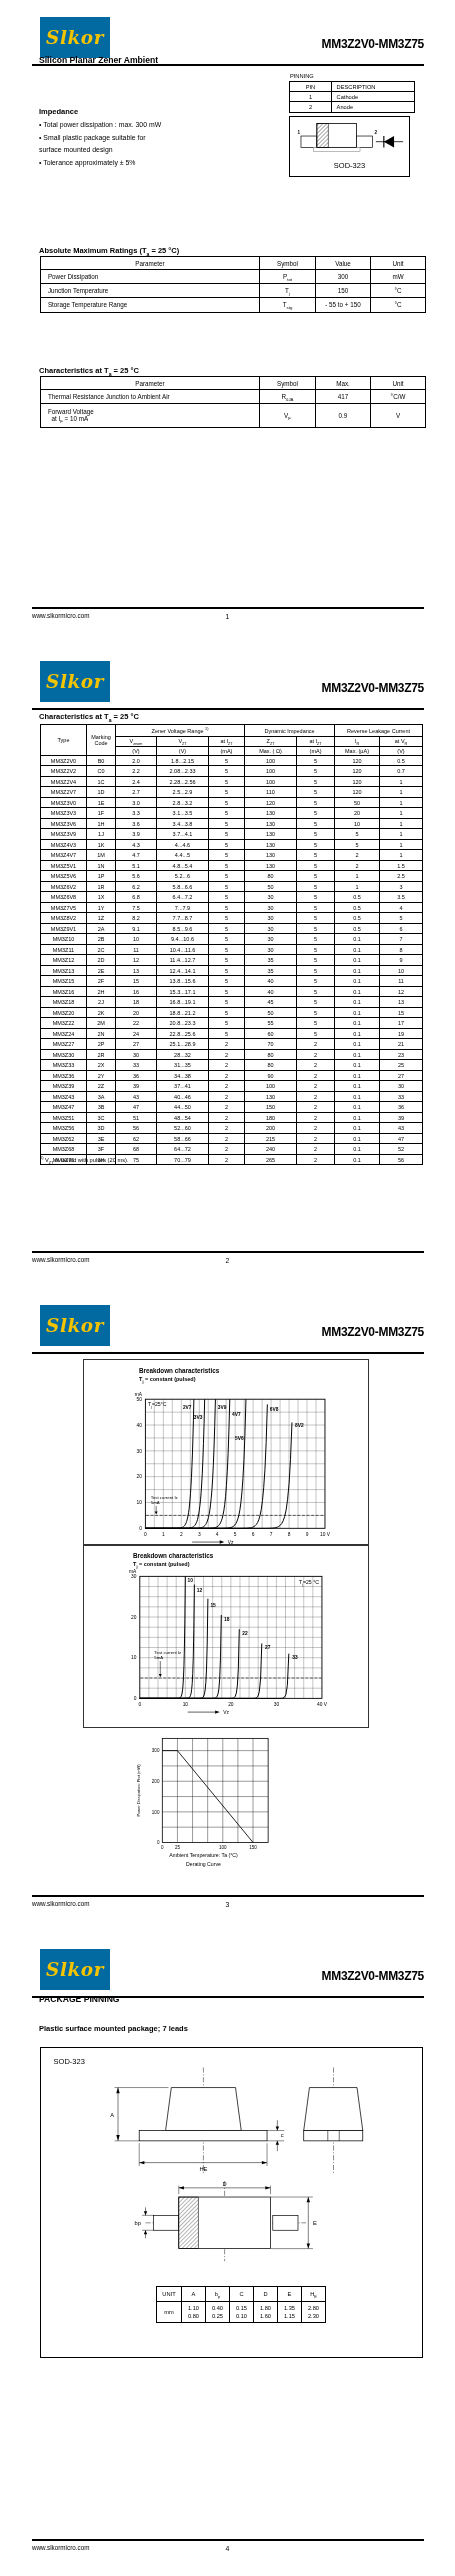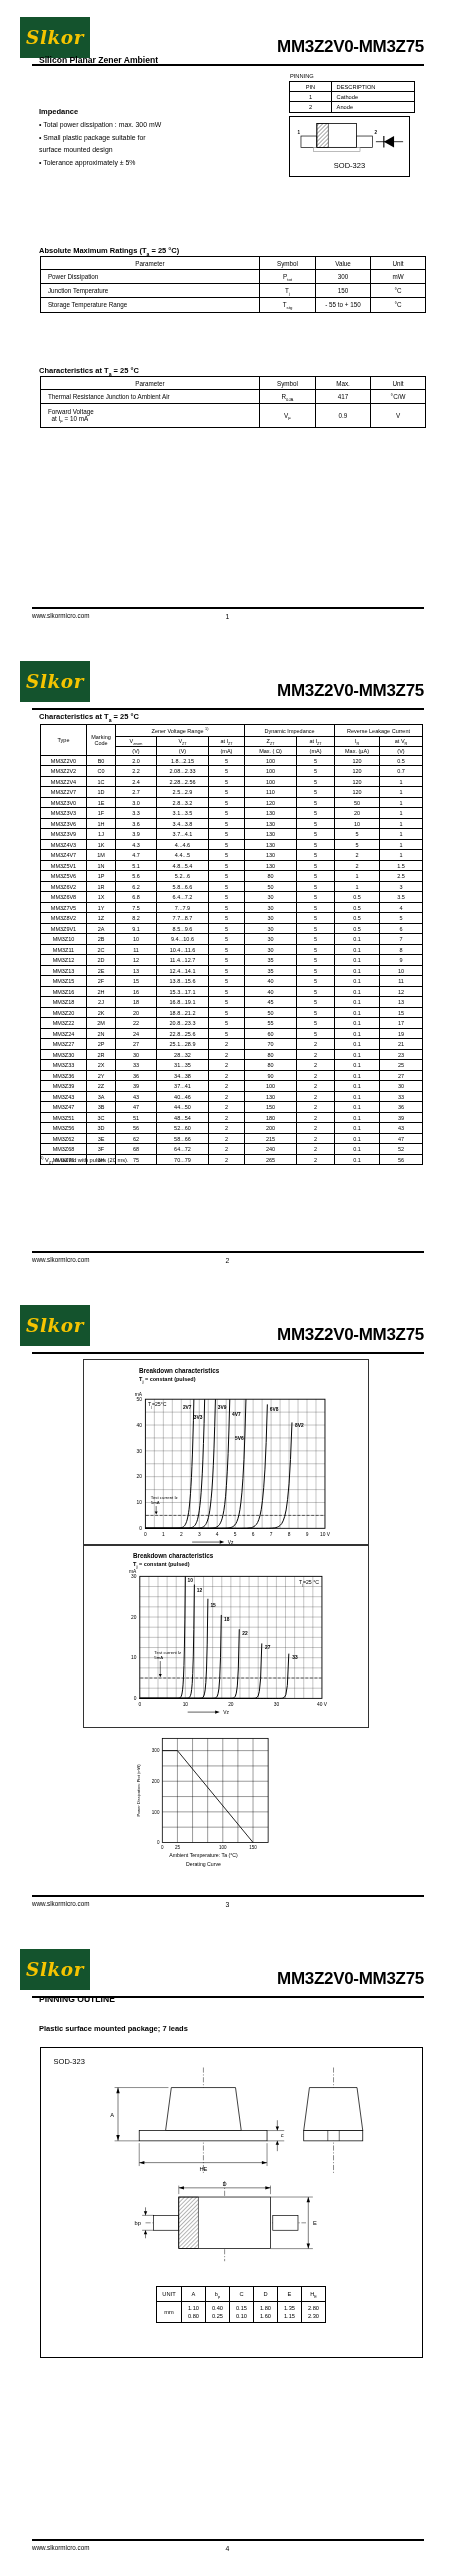--- a/index.html
+++ b/index.html
@@ -4,23 +4,23 @@
 <style>
   html,body{margin:0;padding:0;background:#ffffff;}
   body{font-family:"Liberation Sans",sans-serif;color:#000;}
   .doc{position:relative;width:455px;height:2576px;background:#fff;margin:0 auto;}
   .page{position:absolute;left:0;width:455px;height:644px;background:#fff;overflow:hidden;}
   #p1{top:0;}#p2{top:644px;}#p3{top:1288px;}#p4{top:1932px;}
   .abs{position:absolute;}
   sub{font-size:68%;line-height:0;}
   sup{font-size:68%;line-height:0;}
   
-  .logo{left:20px;top:17px;width:70px;height:41px;background:#14532d;display:flex;align-items:center;justify-content:center;}
+  .logo{left:40px;top:17px;width:70px;height:41px;background:#0369a1;display:flex;align-items:center;justify-content:center;}
   .logo-text{font-family:"DejaVu Serif",serif;font-style:italic;font-weight:bold;font-size:18.4px;color:#f5c400;letter-spacing:0.6px;}
-  .ds-title{left:194px;top:37px;width:230px;text-align:right;font-size:17px;font-weight:bold;letter-spacing:-0.3px;}
+  .ds-title{left:194px;top:37px;width:230px;text-align:right;font-size:12px;font-weight:bold;letter-spacing:-0.3px;}
   .rule{left:32px;width:392px;height:1.7px;background:#000;}
   .hdr-rule{top:64px;}
   .ftr-rule{top:607px;}
   .site{left:32px;top:612px;font-size:6.3px;}
   .pageno{left:0;top:613px;width:455px;text-align:center;font-size:6.9px;}
   
   table{border-collapse:collapse;background:#fff;}
   th,td{border:0.6px solid #000;font-weight:normal;padding:0;}
   .t-outer{border:1.1px solid #000;}
   
@@ -872,21 +872,21 @@
     <div class="abs pageno">3</div>
   </section>
 
   <section class="page" id="p4">
     <div class="abs logo">
       <span class="logo-text">Slkor</span>
     </div>
     <div class="abs ds-title">MM3Z2V0-MM3Z75</div>
     <div class="abs rule hdr-rule"></div>
 
-    <div class="abs big-title" style="left:39px;top:62px;">PINNING OUTLINE</div>
+    <div class="abs big-title" style="left:39px;top:62px;">PACKAGE PINNING</div>
     <div class="abs sub-title" style="left:39px;top:92px;">Plastic surface mounted package; 7 leads</div>
 
     <div class="abs outline-box" style="left:40px;top:115px;width:381px;height:309px;">
       <div class="sod-lbl">SOD-323</div>
       <svg width="381" height="235" style="position:absolute;left:0;top:0;" viewBox="0 0 664 410">
         <defs>
           <pattern id="hatch4" width="5" height="5" patternUnits="userSpaceOnUse" patternTransform="rotate(45)">
             <line x1="0" y1="0" x2="0" y2="5" stroke="#000" stroke-width="1"></line>
           </pattern>
         </defs>

